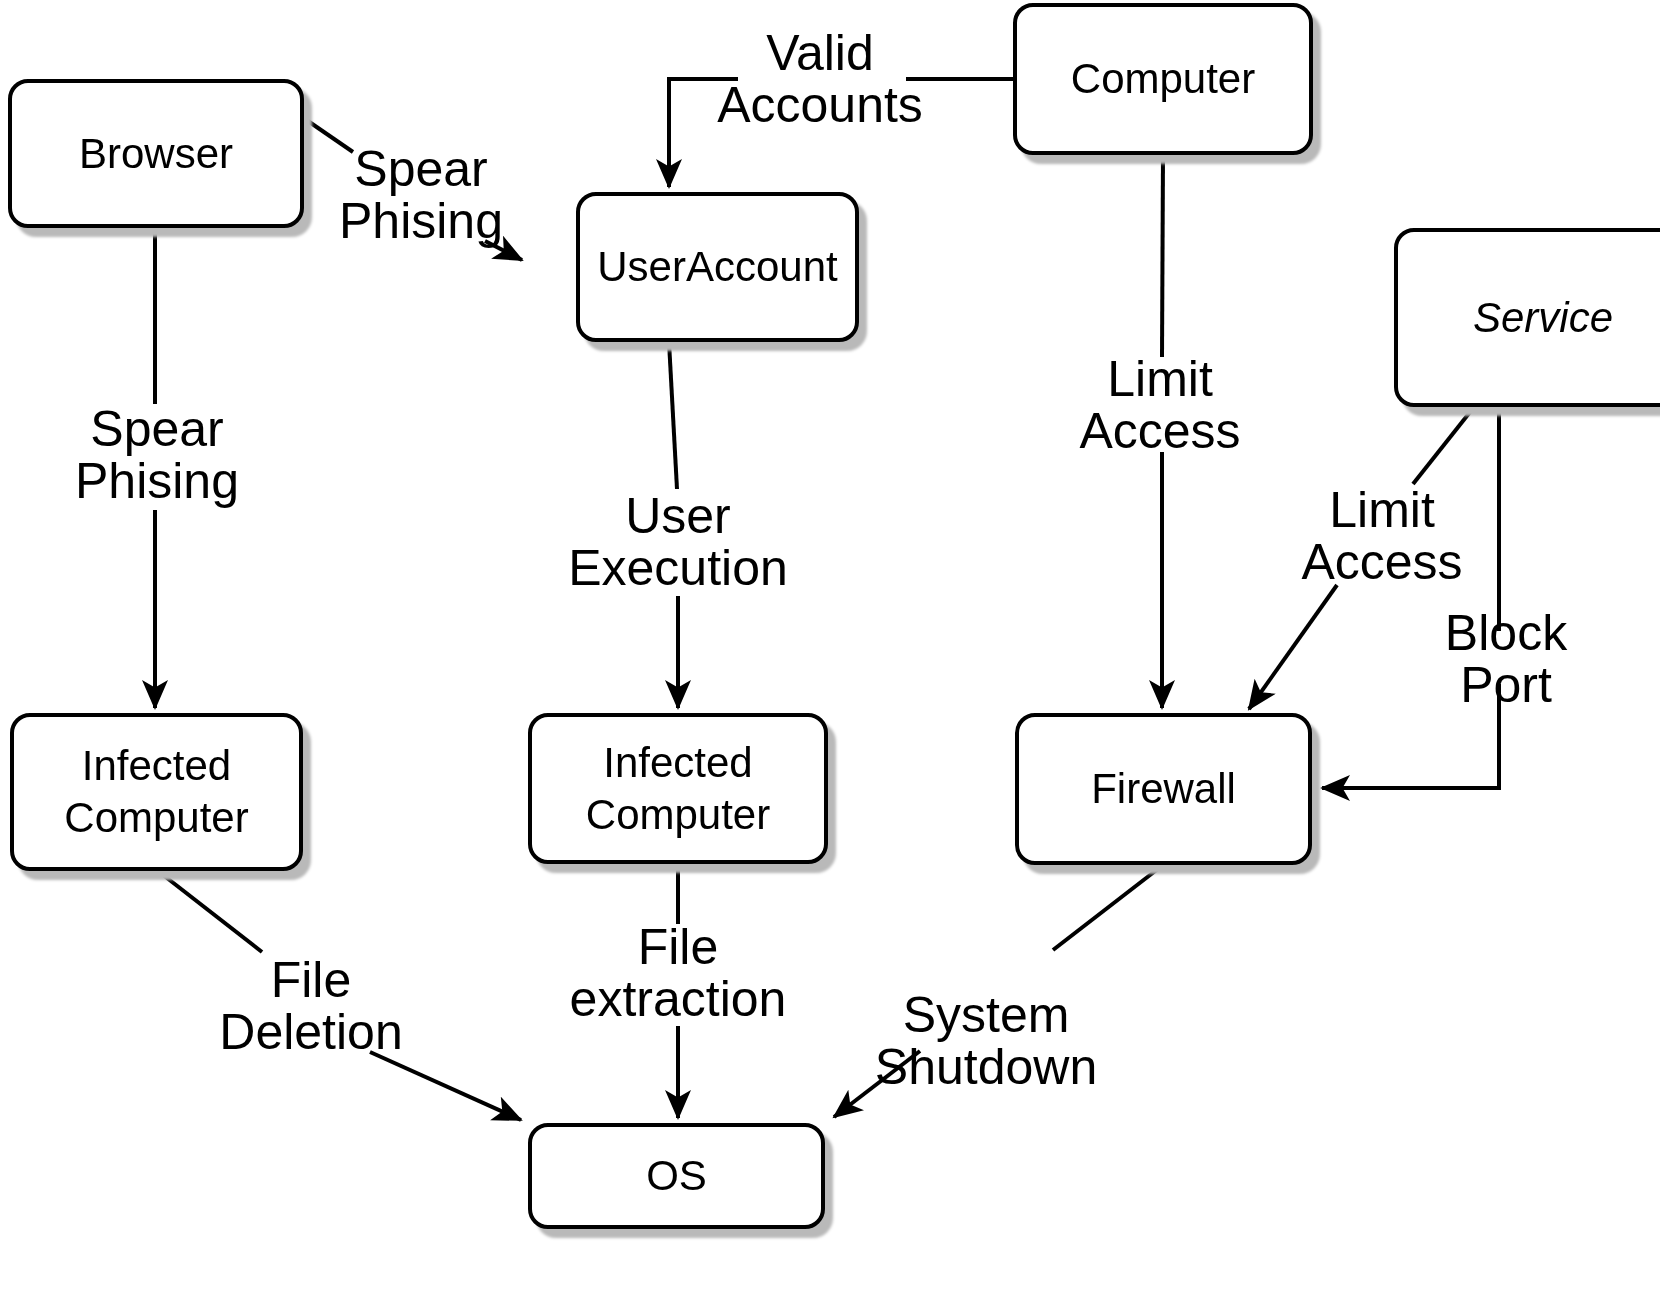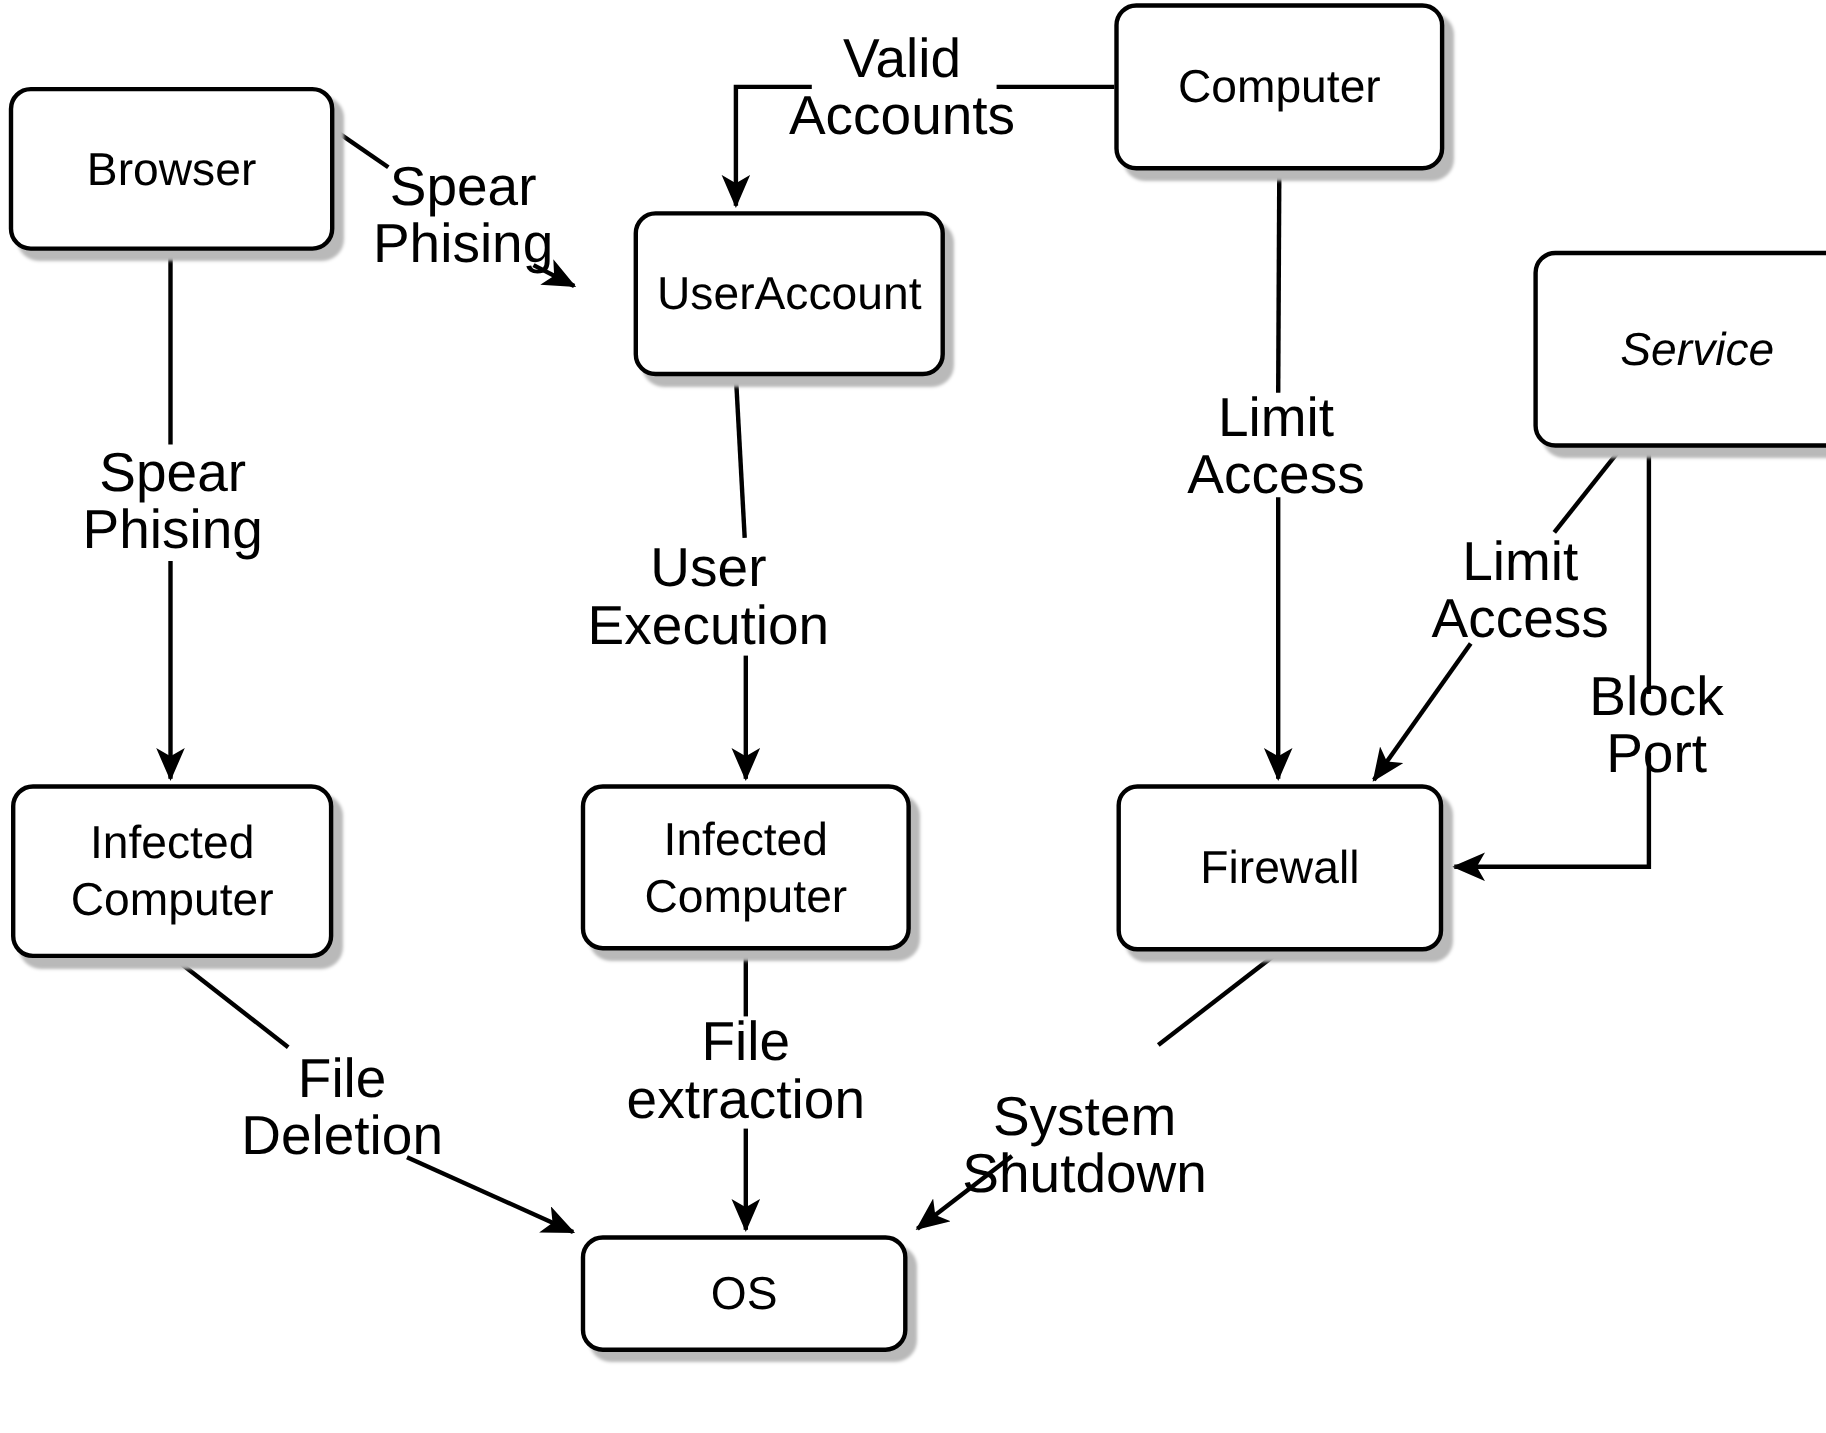--- a/index.html
+++ b/index.html
@@ -114,38 +114,38 @@
   <div class="node" style="left:10px; top:713px; width:293px; height:158px;">
     <span>Infected
 Computer</span>
   </div>
 
   <div class="node" style="left:528px; top:713px; width:300px; height:151px;">
     <span>Infected
 Computer</span>
   </div>
 
-  <div class="node" style="left:1015px; top:713px; width:297px; height:152px;border-radius:19px;">
+  <div class="node" style="left:1015px; top:713px; width:297px; height:152px;">
     <span>Firewall</span>
   </div>
 
   <div class="node" style="left:528px; top:1123px; width:297px; height:106px;">
     <span>OS</span>
   </div>
 
   <div class="edge-label" style="left:421px; top:195px;">Spear
 Phising</div>
 
   <div class="edge-label" style="left:157px; top:455px;">Spear
 Phising</div>
 
   <div class="edge-label" style="left:820px; top:79px;">Valid
 Accounts</div>
 
-  <div class="edge-label" style="left:644px; top:542px;">User
+  <div class="edge-label" style="left:678px; top:542px;">User
 Execution</div>
 
   <div class="edge-label" style="left:1160px; top:405px;">Limit
 Access</div>
 
   <div class="edge-label" style="left:1382px; top:536px;">Limit
 Access</div>
 
   <div class="edge-label" style="left:1506px; top:659px;">Block Port</div>
 

